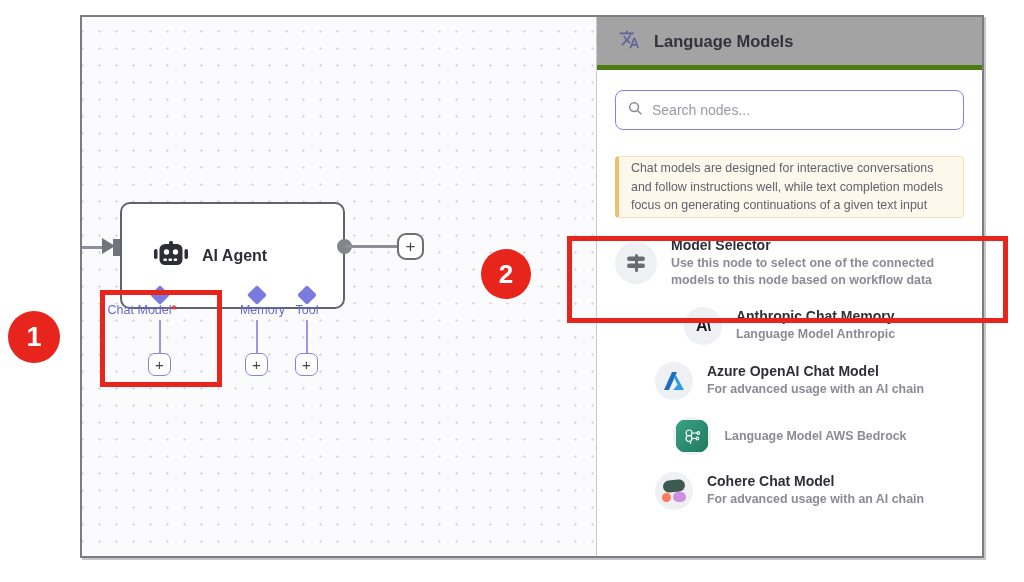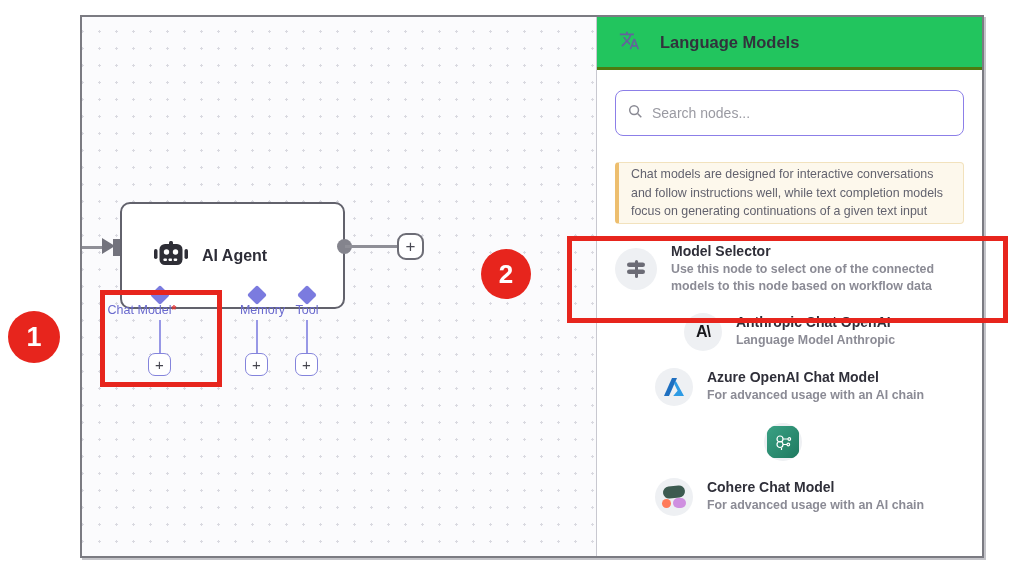--- a/index.html
+++ b/index.html
@@ -51,27 +51,27 @@
   .vl-chat { left:77px; } .vl-memory { left:174px; } .vl-tool { left:224px; }
 
   .plus-mini { position:absolute; top:336px; width:23px; height:23px; background:#fff;
     border:1.5px solid #8484dc; border-radius:7px; display:flex; align-items:center;
     justify-content:center; font-size:15px; color:#44444e; cursor:pointer; }
   .pm-chat { left:66px; } .pm-memory { left:163px; } .pm-tool { left:213px; }
 
   
   .panel { position:absolute; left:514px; top:0; width:386px; height:539px;
     background:#fff; border-left:1px solid #c8c8d0; }
-  .panel-header { height:53px; background:#22c55e; border-bottom:3px solid #4d7c0f;
-    display:flex; align-items:center; gap:20px; padding:0 22px; }
+  .panel-header { height:53px; background:#a3a3a3; border-bottom:5px solid #4d7c0f;
+    display:flex; align-items:center; gap:14px; padding:0 22px; }
   .panel-title { font-size:16.5px; font-weight:700; color:#32323c; }
 
   .panel-body { padding:20px 18px 0 18px; }
 
-  .search-box { height:46px; border:1.5px solid #8c7fe8; border-radius:8px;
+  .search-box { height:40px; border:1.5px solid #8c7fe8; border-radius:8px;
     background:#fff; display:flex; align-items:center; padding:0 12px; gap:9px; }
   .search-box input { border:none; outline:none; flex:1; font-size:14px; color:#3a3a44;
     font-family:"Liberation Sans","DejaVu Sans",sans-serif; background:transparent; }
   .search-box input::placeholder { color:#9a9aa2; }
 
   .info-callout { margin-top:26px; background:#fdf8ec; border:1px solid #f2e2bd;
     border-left:4px solid #edbe6e; border-radius:4px; padding:2px 12px;
     font-size:12.4px; line-height:1.5; color:#62626e; }
 
   .item-list { margin-top:19px; }
@@ -194,21 +194,21 @@
               <div class="item-title">Model Selector</div>
               <div class="item-desc">Use this node to select one of the connected models to this node based on workflow data</div>
             </div>
           </div>
 
           <div class="item">
             <div class="item-icon">
               <span class="anthropic-glyph">A\</span>
             </div>
             <div class="item-text">
-              <div class="item-title">Anthropic Chat OpenAI</div>
+              <div class="item-title">Anthropic Chat Memory</div>
               <div class="item-desc">Language Model Anthropic</div>
             </div>
           </div>
 
           <div class="item">
             <div class="item-icon">
               <svg width="24" height="24" viewBox="0 0 24 24">
                 <polygon points="10,3 15,3 7,21 2,21" fill="#1e6fc0"></polygon>
                 <polygon points="13.8,6 22,21 11.2,21 15.6,15.8 12,8.6" fill="#2e9be4"></polygon>
               </svg>
@@ -227,20 +227,21 @@
                   <circle cx="7" cy="12.5" r="3"></circle>
                   <line x1="10" y1="7" x2="15" y2="7"></line>
                   <circle cx="16.3" cy="7" r="1.3"></circle>
                   <line x1="10" y1="12.5" x2="14" y2="12.5"></line>
                   <circle cx="15.3" cy="12.5" r="1.3"></circle>
                   <line x1="8.5" y1="16" x2="8.5" y2="18"></line>
                 </svg>
               </div>
             </div>
             <div class="item-text">
+              <div class="item-desc">Language Model AWS Bedrock</div>
             </div>
           </div>
 
           <div class="item">
             <div class="item-icon">
               <div class="cohere-wrap">
                 <div class="cohere-green"></div>
                 <div class="cohere-coral"></div>
                 <div class="cohere-purple"></div>
               </div>

